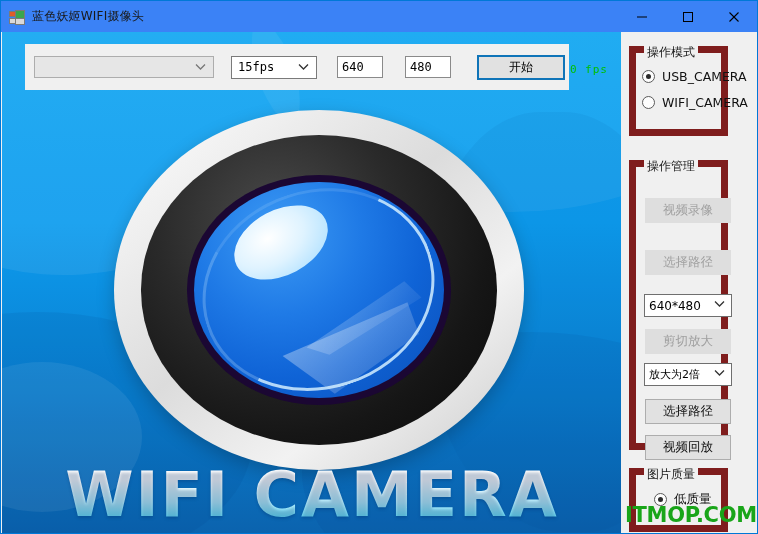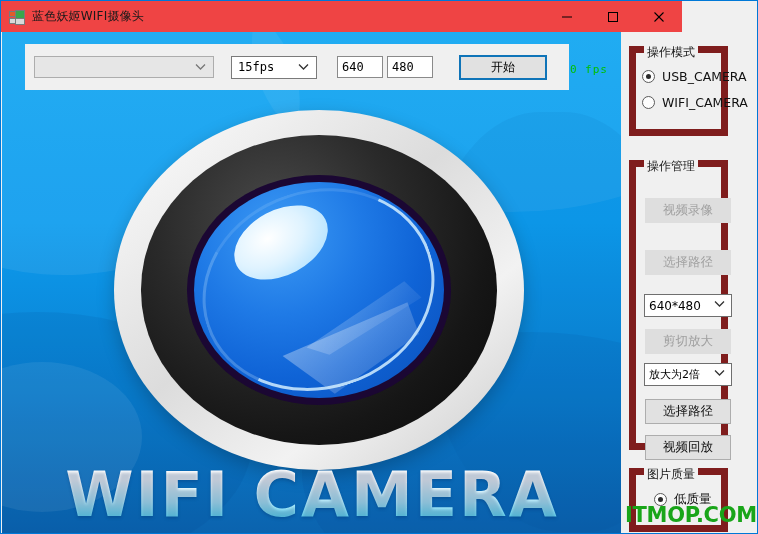--- a/index.html
+++ b/index.html
@@ -12,22 +12,22 @@
   #app {
     position: relative;
     width: 758px; height: 534px;
     background: #f0f0f0;
     border: 1px solid #0078d7;
   }
 
   
   .titlebar {
     position: absolute; left: 0; top: 0;
-    width: 681px; height: 31px;
-    background: #ef4444;
+    width: 756px; height: 31px;
+    background: #3b82f6;
     display: flex; align-items: center;
   }
   .title-icon {
     width: 16px; height: 16px;
     margin-left: 8px; margin-right: 7px;
     position: relative; flex: none;
   }
   .title-icon .sq {
     position: absolute; border: 1px solid #7a7a7a;
   }
@@ -199,21 +199,21 @@
     margin-left: 20px;
     width: 46px; height: 22px;
     background: #ffffff;
     border: 1px solid #8a8a8a;
     font-family: "DejaVu Sans Mono", "Liberation Mono", monospace;
     font-size: 12px;
     color: #000;
     padding-left: 4px;
     line-height: 20px;
   }
-  .tb-input.second { margin-left: 4px; }
+  .tb-input.second { margin-left: 22px; }
   .tb-start {
     margin-left: 26px;
     width: 88px; height: 25px;
     background: #e1e1e1;
     border: 2px solid #0f74b8;
     font-size: 12px; color: #000;
     display: flex; align-items: center; justify-content: center;
   }
 
   

